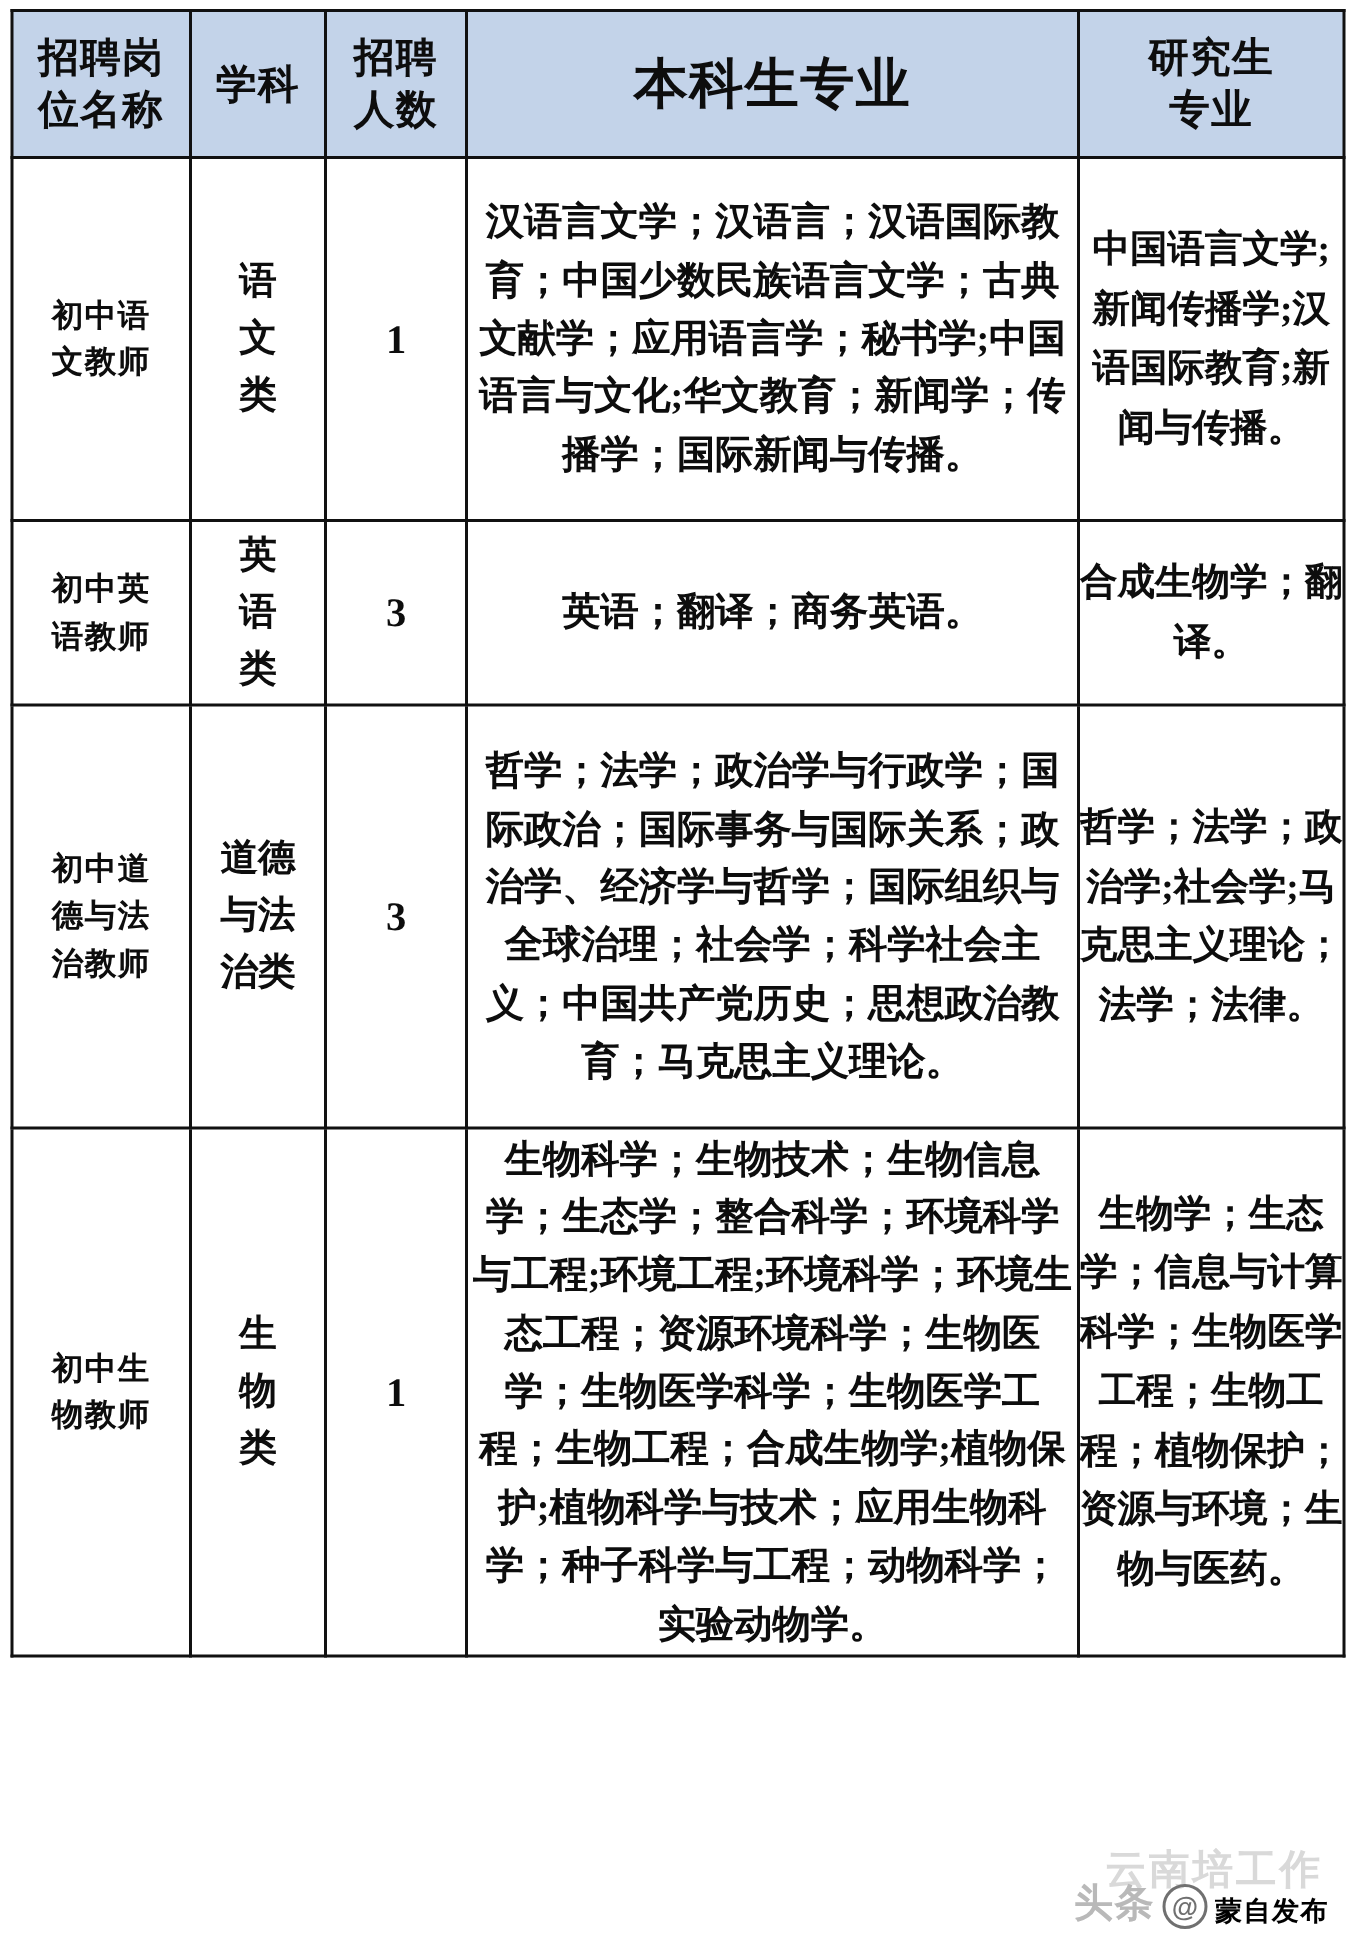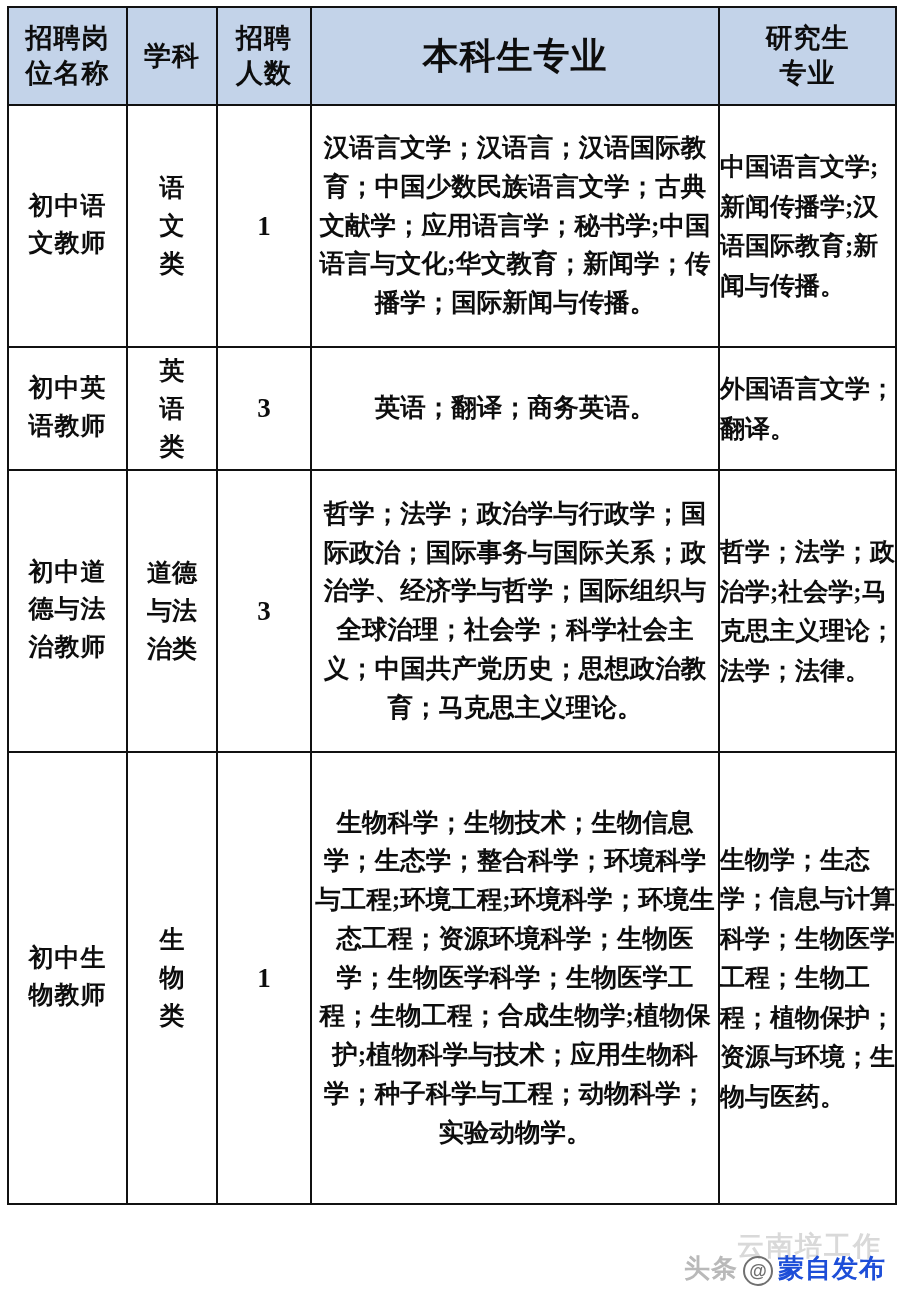--- a/index.html
+++ b/index.html
@@ -54,26 +54,25 @@
     font-size: 27px;
     letter-spacing: 1px;
   }
   th.h-post, th.h-subj, th.h-num, th.h-grad { font-size: 27px; }
   th.h-under { font-size: 36px; }
   th .hline { display: block; white-space: nowrap; }
 
   
   td.post-cell {
     text-align: center;
-    font-size: 25px;
+    font-size: 21px;
     font-weight: bold;
     line-height: 1.5;
     color: #0d0d0d;
     letter-spacing: 1px;
-    font-family: Liberation Mono, monospace;
   }
   td.post-cell .pline { display: block; white-space: nowrap; }
 
   td.subject-cell {
     text-align: center;
     font-size: 25px;
     font-weight: bold;
     line-height: 1.52;
     color: #0d0d0d;
   }
@@ -89,39 +88,39 @@
   td.major-cell {
     text-align: center;
     font-size: 25.5px;
     font-weight: bold;
     line-height: 1.52;
     color: #0d0d0d;
     padding: 8px 6px 8px 10px;
     word-break: break-all;
   }
   td.grad-cell {
-    text-align: left;
+    text-align: center;
     font-size: 25px;
     font-weight: bold;
     line-height: 1.58;
     color: #0d0d0d;
     padding: 8px 8px 8px 10px;
     word-break: break-all;
   }
   td.center-major {
     text-align: center;
     padding-left: 16px;
   }
 
   
   tr.row-chinese  td { height: 242px; }
   tr.row-math     td { height: 166px; }
   tr.row-english  td { height: 123px; }
   tr.row-moral    td { height: 282px; border-radius: 20px; }
-  tr.row-biology  td { height: 452px; }
+  tr.row-biology  td { height: 352px; }
 
   
   .wm-faint {
     position: absolute;
     right: 18px;
     bottom: 36px;
     font-size: 27px;
     font-weight: bold;
     color: #d9d9d9;
     letter-spacing: 2px;
@@ -153,23 +152,23 @@
     width: 26px;
     height: 26px;
     border: 2px solid #707070;
     border-radius: 50%;
     font-size: 18px;
     font-weight: bold;
     color: #707070;
     margin: 0 2px;
   }
   .wm-main .wm-acct {
-    font-size: 26px;
-    font-weight: bold;
-    color: #1d4ed8;
+    font-size: 18px;
+    font-weight: bold;
+    color: #000000;
     letter-spacing: 1px;
   }
 </style>
 </head>
 <body>
 
 <div class="sheet">
 
   <table class="recruit-table">
     <colgroup>
@@ -224,21 +223,21 @@
           <span class="pline">初中英</span>
           <span class="pline">语教师</span>
         </td>
         <td class="subject-cell">
           <span class="sline">英</span>
           <span class="sline">语</span>
           <span class="sline">类</span>
         </td>
         <td class="count-cell">3</td>
         <td class="major-cell center-major">英语；翻译；商务英语。</td>
-        <td class="grad-cell">外国语言文学；翻译。</td>
+        <td class="grad-cell">合成生物学；翻译。</td>
       </tr>
 
       <tr class="row-moral">
         <td class="post-cell">
           <span class="pline">初中道</span>
           <span class="pline">德与法</span>
           <span class="pline">治教师</span>
         </td>
         <td class="subject-cell">
           <span class="sline">道德</span>

